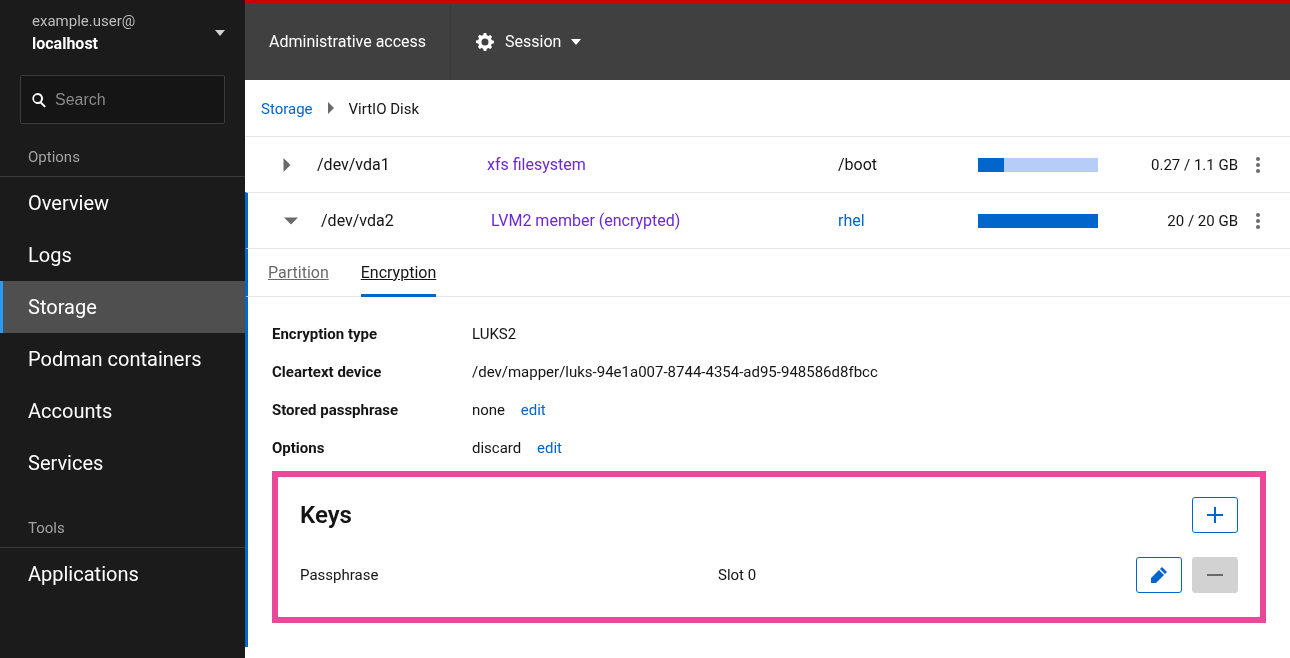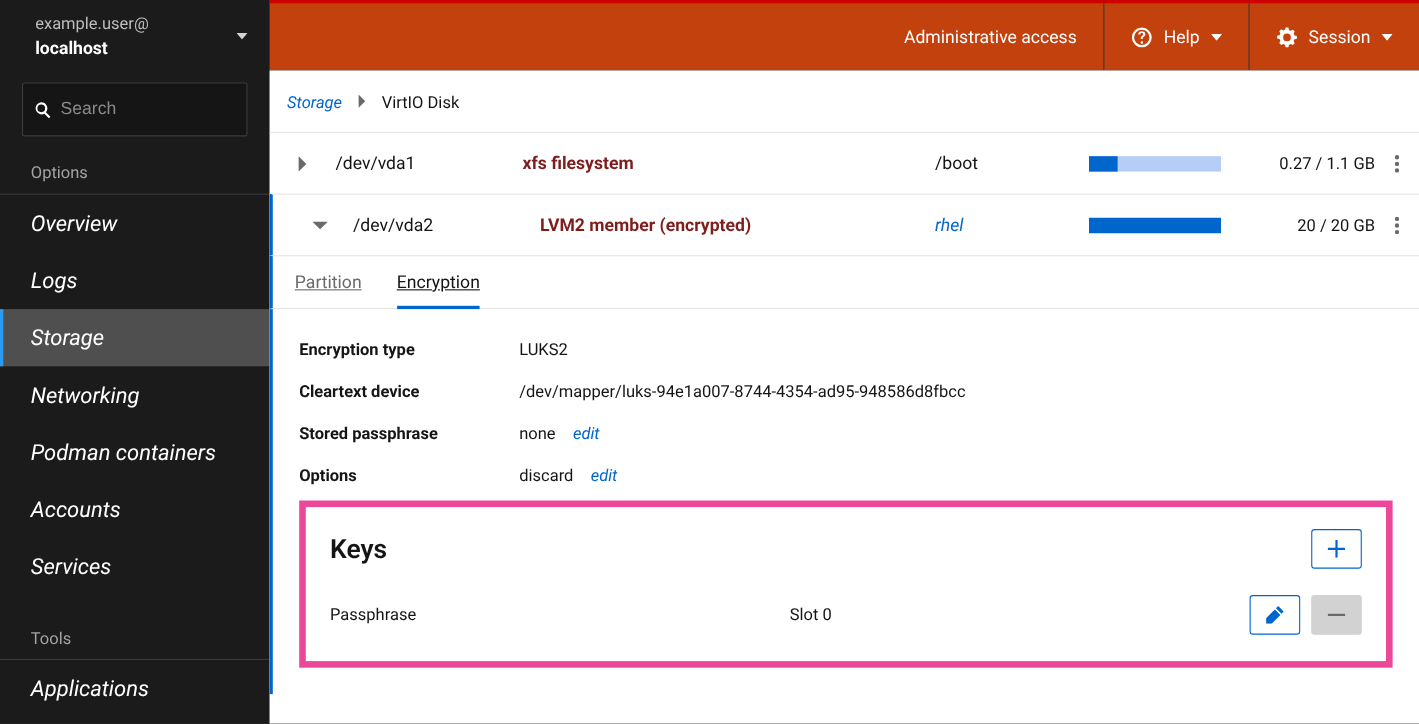--- a/index.html
+++ b/index.html
@@ -1,51 +1,51 @@
 <!DOCTYPE html>
 <html><head>
 <meta charset="utf-8">
 <style>
   * { box-sizing: border-box; margin: 0; padding: 0; }
   html, body { height: 100%; font-family: -apple-system, BlinkMacSystemFont, "Segoe UI", Roboto, "Helvetica Neue", Arial, sans-serif; font-size: 16px; }
   body { display: flex; background: #000; }
-  a { text-decoration: none; color: #06c; font-style: italic; }
+  a { text-decoration: none; color: #06c; }
   .link { color: #06c; cursor: pointer; }
 
   
   .sidebar { width: 245px; background: #1b1b1b; color: #d2d2d2; display: flex; flex-direction: column; flex-shrink:0;}
   .sidebar-header { padding: 12px 20px 14px 32px; display:flex; align-items:center; justify-content:space-between;}
   .sidebar-header .user-line1 { color: #bdbdbd; font-size: 15px; }
   .sidebar-header .user-line2 { color: #fff; font-weight: 700; font-size: 16px; margin-top:4px;}
   .sidebar-search-wrap { padding: 8px 20px 14px 20px; }
   .sidebar-search { display:flex; align-items:center; background:#151515; border:1px solid #3c3c3c; border-radius:2px; height:49px; padding:0 10px; gap:8px;}
   .sidebar-search input { flex:1; background:transparent; border:none; outline:none; color:#d2d2d2; font-size:16px;}
   .sidebar-search input::placeholder{color:#8a8a8a;}
   .section-label { color:#a3a3a3; font-size:15px; padding:10px 20px 10px 28px; }
   .nav-item { display:block; padding:14px 20px 14px 28px; color:#fff; font-size:20px; cursor:pointer; }
   .nav-item.active { background:#4f4f4f; border-left:3px solid #2b9af3; padding-left:25px;}
   .divider-dark{height:1px;background:#3a3a3a;}
   .caret-down-icon svg{fill:#d2d2d2;}
 
   
   .main { flex:1; display:flex; flex-direction:column; min-width:0; }
-  .topbar { height:64px; background:#c2410c; border-top:3px solid #c00; display:flex; align-items:center; justify-content:flex-end; color:#fff; }
+  .topbar { height:80px; background:#404040; border-top:3px solid #c00; display:flex; align-items:center; justify-content:flex-start; color:#fff; }
   .topbar-item { display:flex; align-items:center; gap:10px; padding:0 24px; height:100%; border-left:1px solid #3a3a3a; font-size:16px; cursor:pointer;}
   .topbar-item.nosep{border-left:none;}
   .topbar-item svg{fill:#fff;}
   .content { flex:1; background:#fff; color:#151515; overflow:auto; padding-bottom:20px;}
   .breadcrumbs { display:flex; align-items:center; gap:14px; padding:20px 16px 18px 16px; font-size:15px;}
   .breadcrumbs .sep{color:#6a6a6a;}
   .breadcrumbs .current{color:#151515;}
 
-  .part-row { display:grid; grid-template-columns: 60px 170px 1fr 140px 120px 140px 40px; align-items:center; padding:18px 0; border-top:1px solid #e6e6e6; position:relative;}
+  .part-row { display:grid; grid-template-columns: 60px 170px 1fr 140px 120px 140px 40px; align-items:center; padding:18px 12px; border-top:1px solid #e6e6e6; position:relative;}
   .part-row.active{border-left:3px solid #06c; padding-left:13px;}
   .part-row .expander{color:#6a6a6a; cursor:pointer; display:flex; justify-content:center;}
   .part-row .name{white-space:nowrap;}
-  .part-row .desc{color:#7f1d1d;font-weight:bold;}
+  .part-row .desc{color:#6d28d9;}
   .part-row .mount{ text-align:left;}
   .part-row .usage-bar{ height:14px; background:#b6cdf7; position:relative;}
   .part-row .usage-bar .fill{position:absolute;left:0;top:0;bottom:0;background:#06c;}
   .part-row .usage-text{ text-align:right; color:#151515; font-size:15px;}
   .part-row .kebab{display:flex;justify-content:center;cursor:pointer;color:#6a6a6a;}
 
   .tabs { display:flex; gap:32px; padding:0 20px; border-bottom:1px solid #e6e6e6; border-top:1px solid #e6e6e6; border-left:3px solid #06c; margin-top:0; }
   .tab { padding:14px 0 12px 0; color:#6a6a6a; cursor:pointer; font-size:16px;text-decoration:underline; }
   .tab.active{ color:#151515; border-bottom:3px solid #06c; margin-bottom:-1px;}
 
@@ -90,47 +90,33 @@
           </svg>
       </span>
       <input type="text" placeholder="Search" style="">
     </div>
   </div>
   <div class="section-label">Options</div>
   <div class="divider-dark"></div>
   <a class="nav-item">Overview</a>
   <a class="nav-item">Logs</a>
   <a class="nav-item active">Storage</a>
-  <a class="nav-item">Networking</a>
   <a class="nav-item">Podman containers</a>
   <a class="nav-item">Accounts</a>
   <a class="nav-item">Services</a>
   <div style="height:20px"></div>
   <div class="section-label">Tools</div>
   <div class="divider-dark"></div>
   <a class="nav-item">Applications</a>
 </div>
 
 <div class="main">
   <div class="topbar">
     <div class="topbar-item nosep">
       <span>Administrative access</span>
-    </div>
-    <div class="topbar-item">
-      <span class="icon">
-        <svg width="20" height="20" viewBox="0 0 20 20">
-            <path d="M10 1a9 9 0 110 18 9 9 0 010-18zm0 2a7 7 0 100 14 7 7 0 000-14zm.1 10.5a1.1 1.1 0 110 2.2 1.1 1.1 0 010-2.2zM10 4.5c1.9 0 3.2 1.1 3.2 2.7 0 1-.5 1.6-1.4 2.3-.8.6-1 .9-1 1.5v.5H9v-.6c0-1.1.4-1.7 1.4-2.4.7-.5.9-.8.9-1.3 0-.7-.6-1.1-1.3-1.1-.8 0-1.4.5-1.4 1.3H6.8c0-1.8 1.3-2.9 3.2-2.9z"></path>
-          </svg>
-      </span>
-      <span>Help</span>
-      <span class="icon">
-        <svg width="10" height="6" viewBox="0 0 10 6">
-            <path d="M0 0l5 6 5-6z"></path>
-          </svg>
-      </span>
     </div>
     <div class="topbar-item">
       <span class="icon">
         <svg width="20" height="20" viewBox="0 0 20 20">
             <path d="M11.3 1l.4 2.2c.6.2 1.1.5 1.6.8l2-1 1.7 1.7-1 2c.3.5.6 1 .8 1.6l2.2.4v2.6l-2.2.4c-.2.6-.5 1.1-.8 1.6l1 2-1.7 1.7-2-1c-.5.3-1 .6-1.6.8l-.4 2.2H8.7l-.4-2.2c-.6-.2-1.1-.5-1.6-.8l-2 1L3 15l1-2c-.3-.5-.6-1-.8-1.6L1 11V8.4l2.2-.4c.2-.6.5-1.1.8-1.6l-1-2L4.7 2.7l2 1c.5-.3 1-.6 1.6-.8L8.7 1h2.6zM10 6.5a3.5 3.5 0 100 7 3.5 3.5 0 000-7z"></path>
           </svg>
       </span>
       <span>Session</span>
       <span class="icon">
         <svg width="10" height="6" viewBox="0 0 10 6">

